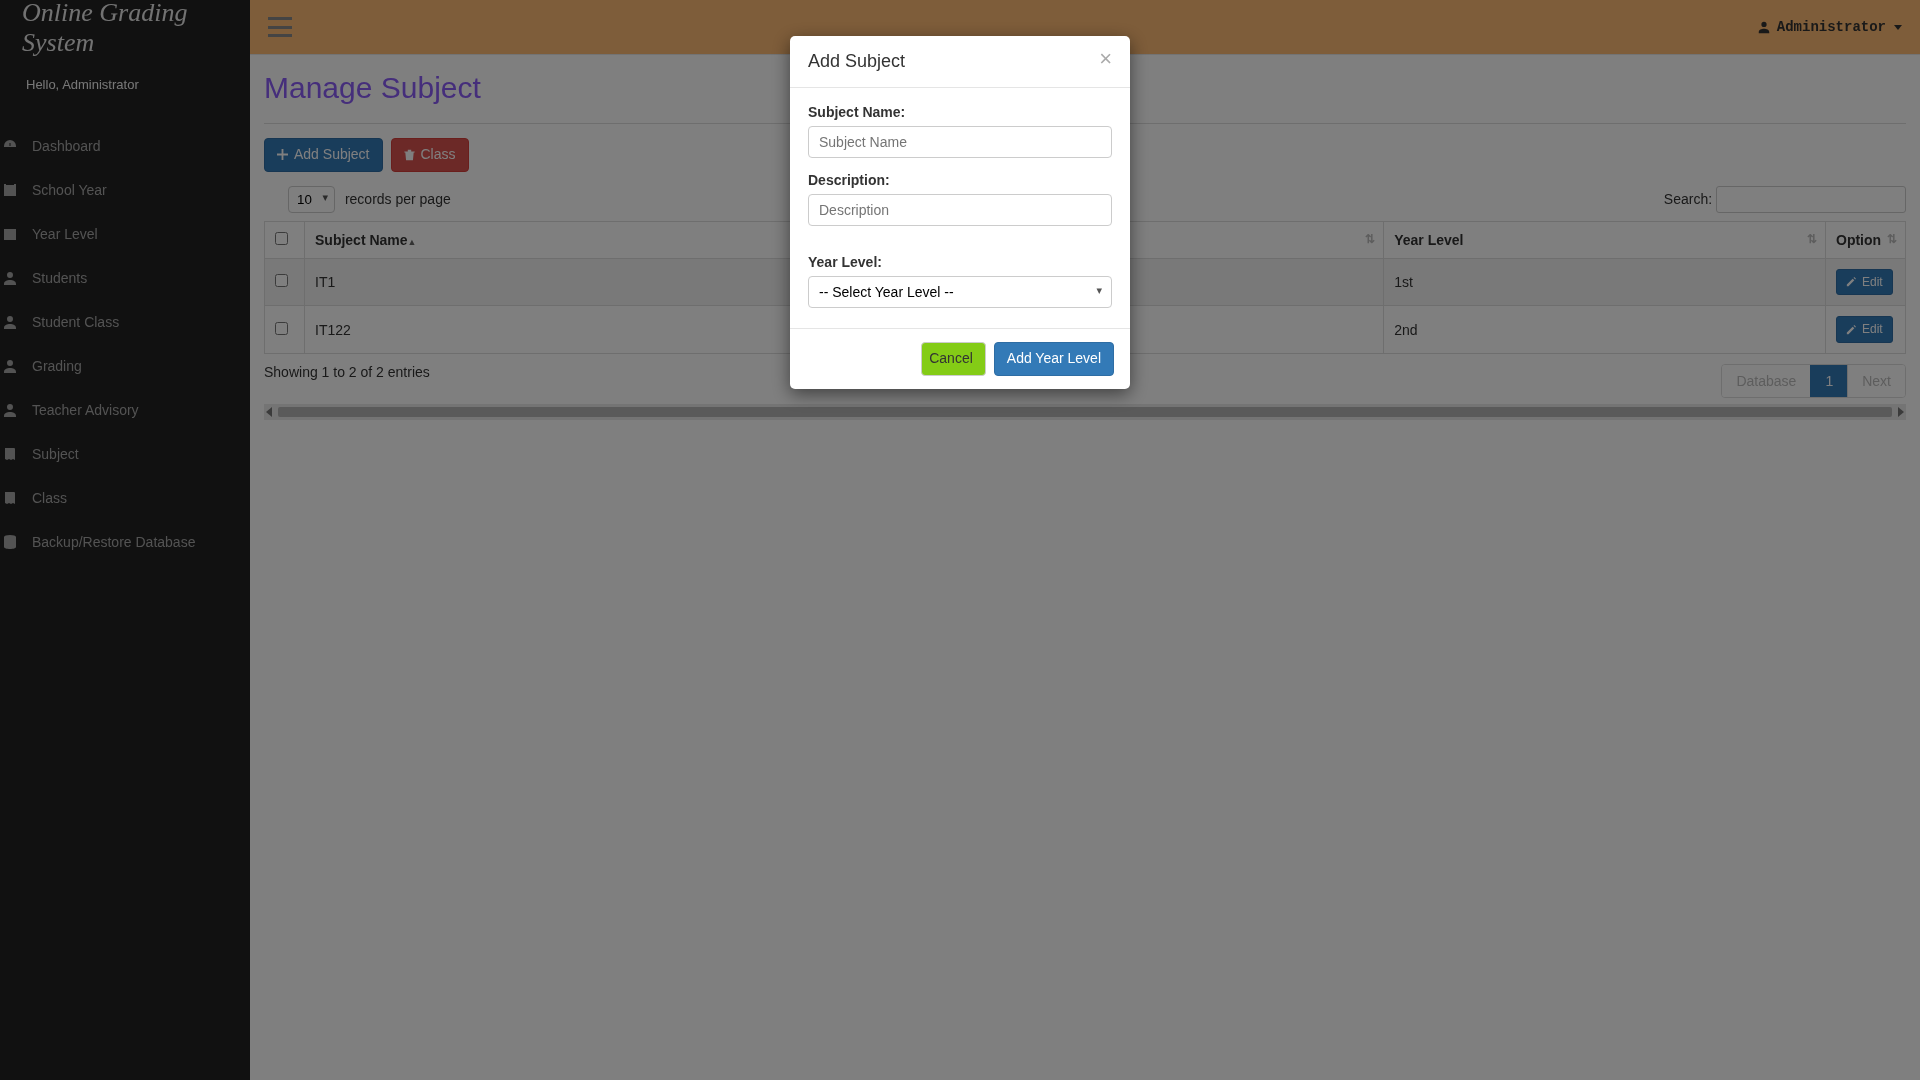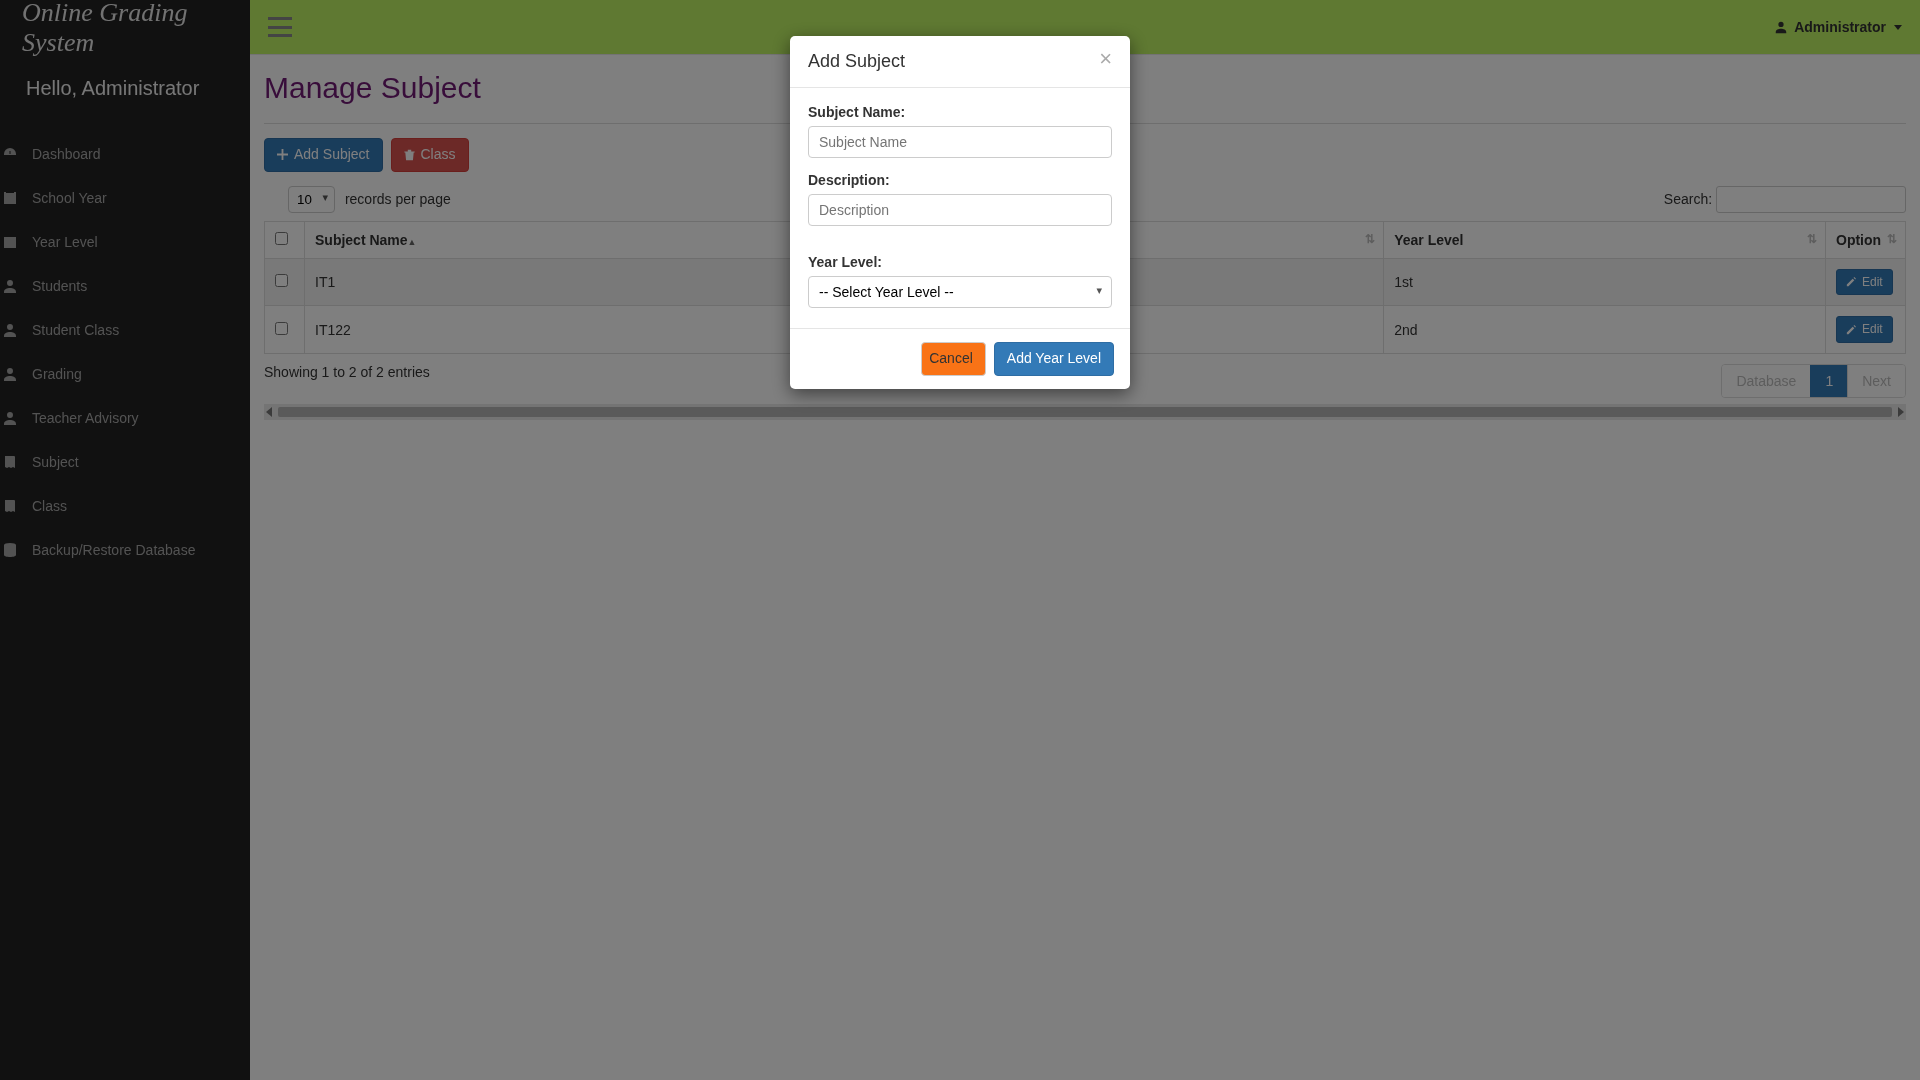--- a/index.html
+++ b/index.html
@@ -28,21 +28,21 @@
     align-items: center;
     padding: 0 22px;
     font-family: "Brush Script MT", cursive;
     font-size: 26px;
     font-style: italic;
     color: #e5e5e5;
   }
   .hello {
     padding: 22px 26px;
     color: #eee;
-    font-size: 20px;
+    font-size: 13px;
   }
   .nav { list-style: none; margin-top: 10px; }
   .nav li a {
     display: flex;
     align-items: center;
     gap: 14px;
     padding: 14px 2px;
     color: #a6a6a6;
     text-decoration: none;
     font-size: 14px;
@@ -56,27 +56,28 @@
     color: #a6a6a6;
     font-size: 14px;
   }
   .nav .ico svg { width: 16px; height: 16px; fill: currentColor; }
 
   
   .topbar {
     position: fixed;
     top: 0; left: 250px; right: 0;
     height: 55px;
-    background: #bef264;
+    background: #fdba74;
     border-bottom: 1px solid #e7e7e7;
     display: flex;
     align-items: center;
     justify-content: space-between;
     padding: 0 18px;
     z-index: 90;
+    font-family: Liberation Mono, monospace;
   }
   .hamburger {
     width: 24px; height: 20px;
     display: flex; flex-direction: column; justify-content: space-between;
     cursor: pointer;
   }
   .hamburger span { height: 3px; background: #888; display:block; }
   .user-menu { display: flex; align-items: center; gap: 6px; font-weight: 700; cursor: pointer; }
   .user-menu .usr-ico { font-size: 16px; }
   .caret-down {
@@ -91,39 +92,39 @@
   
   .main {
     position: absolute;
     top: 55px; left: 250px; right: 0; bottom: 0;
     overflow: auto;
     padding: 14px 14px 0 14px;
   }
   .page-title {
     font-size: 30px;
     font-weight: 500;
-    color: #701a75;
+    color: #8b5cf6;
     margin: 2px 0 18px 0;
   }
   .hr { border: none; border-top: 1px solid #ddd; margin-bottom: 14px; }
 
   .btn {
     display: inline-flex;
     align-items: center;
     gap: 6px;
     padding: 6px 12px;
     border-radius: 4px;
     border: 1px solid transparent;
     cursor: pointer;
     font-size: 14px;
     line-height: 1.4;
   }
   .btn-primary { background: #337ab7; border-color: #2e6da4; color: #fff; }
   .btn-danger  { background: #d9534f; border-color: #d43f3a; color: #fff; }
-  .btn-default { background: #f97316; border-color: #ccc; color: #333; padding-left: 7px; }
+  .btn-default { background: #84cc16; border-color: #ccc; color: #333; padding-left: 7px; }
   .btn-sm { padding: 4px 9px; font-size: 12px; border-radius: 3px; }
 
   .toolbar { margin-bottom: 14px; display:flex; gap:8px; }
 
   .table-controls { display:flex; justify-content: space-between; align-items:center; margin-bottom: 8px; padding-left: 24px; }
   .length-sel {
     padding: 5px 22px 5px 8px;
     border: 1px solid #ccc;
     border-radius: 4px;
     background: #fff;

